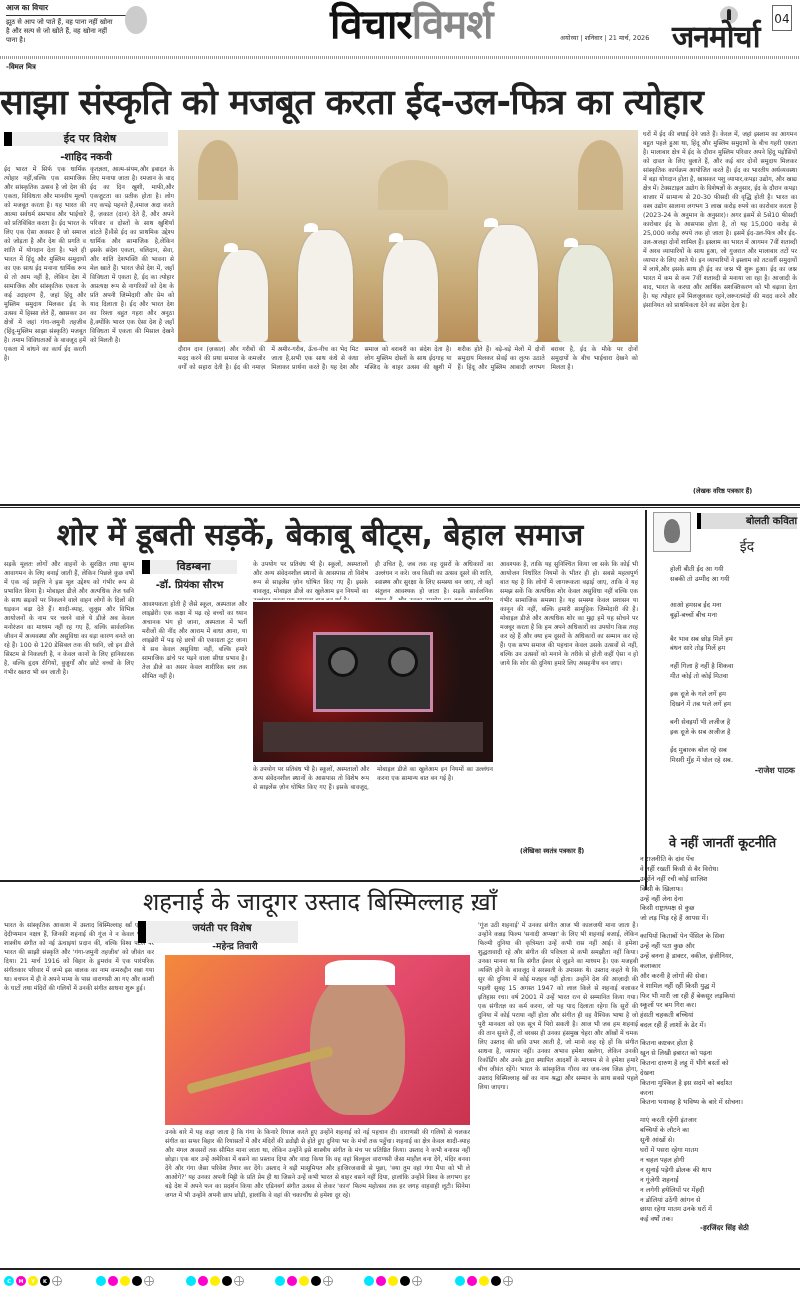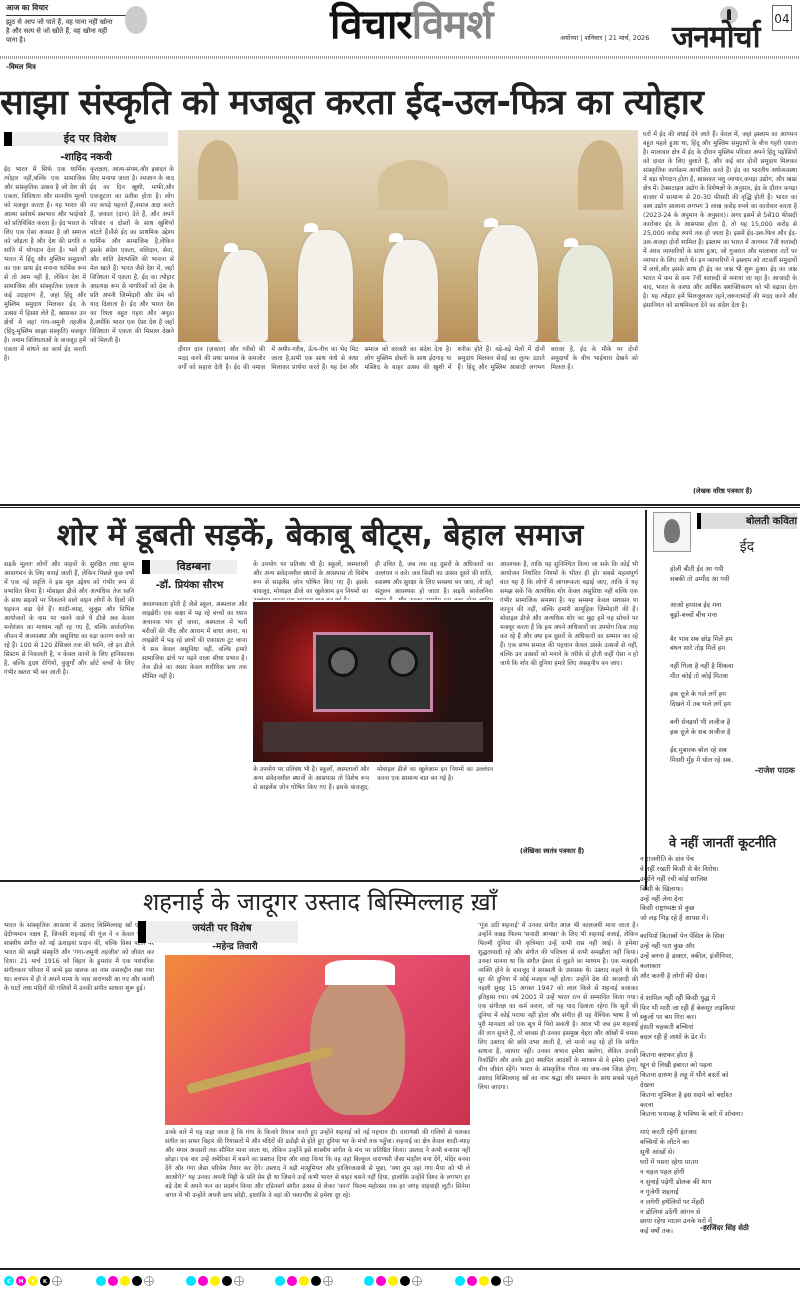--- a/index.html
+++ b/index.html
@@ -148,21 +148,21 @@
 </div>
 <div class="abs" id="poem2-title">वे नहीं जानतीं कूटनीति</div>
 <div class="abs poem" style="left:640px;top:855px;width:128px">
   <div style="white-space:pre-line;margin-bottom:8px">न राजनीति के दांव पेंच
 वे नहीं रखतीं किसी से बैर विरोध।
 उन्होंने नहीं रची कोई साजिश
 किसी के खिलाफ।
 उन्हें नहीं लेना देना
 किसी राष्ट्राध्यक्ष से कुछ
 जो लड़ भिड़ रहे हैं आपस में।</div>
-  <div style="white-space:pre-line;margin-bottom:12px">कापियों किताबों पेन पेंसिल के सिवा
+  <div style="white-space:pre-line;margin-bottom:0">कापियों किताबों पेन पेंसिल के सिवा
 उन्हें नहीं पता कुछ और
 उन्हें बनना है डाक्टर, वकील, इंजीनियर,
 कलाकार
 और करनी है लोगों की सेवा।</div>
   <div style="white-space:pre-line;margin-bottom:8px">वे शामिल नहीं रहीं किसी युद्ध में
 फिर भी मारी जा रही हैं बेकसूर लड़कियां
 स्कूलों पर बम गिरा कर।
 हंसती चहकती बच्चियां
 बदल रही हैं लाशों के ढेर में।</div>
   <div style="white-space:pre-line;margin-bottom:8px">कितना कष्टकर होता है

